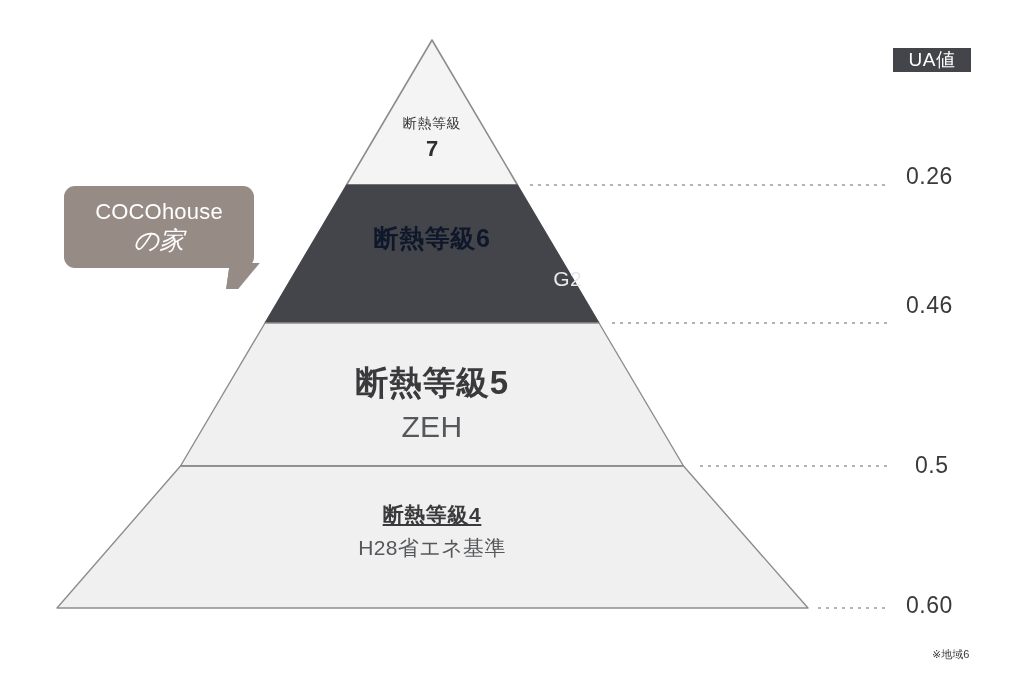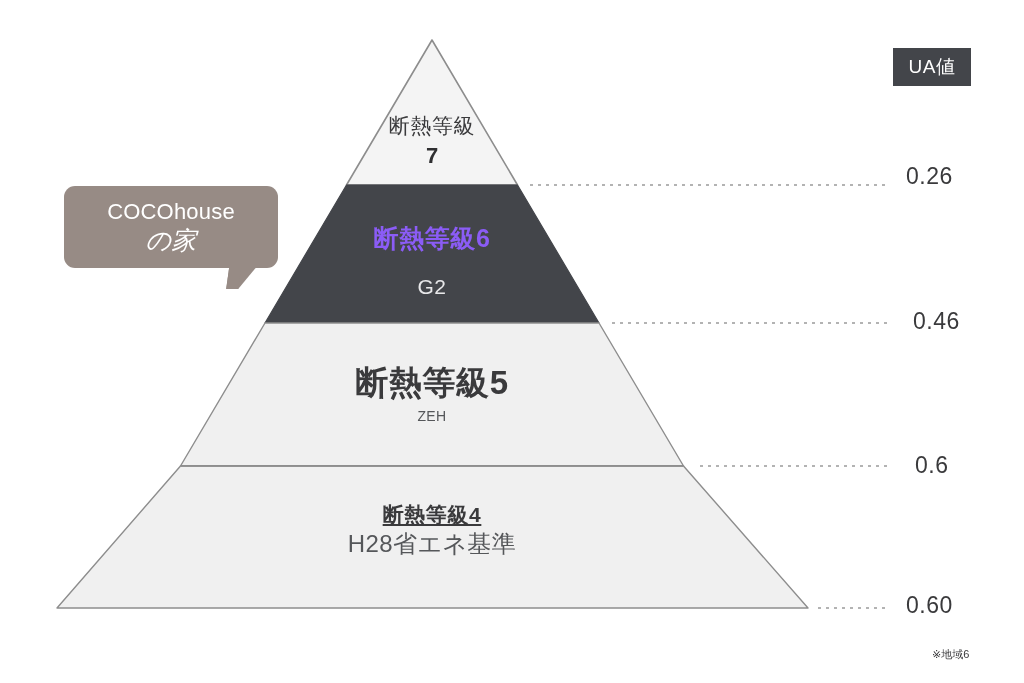--- a/index.html
+++ b/index.html
@@ -41,84 +41,84 @@
     font-size: 23px;
     letter-spacing: 0.6px;
     color: #3a3a3c;
   }
   .band-sub {
     font-size: 20px;
     font-weight: normal;
     color: #55575a;
     letter-spacing: 0.4px;
   }
-  .band-label.on-dark .band-title { color: #8b5cf6; }
+  .band-label.on-dark .band-title { color: #0f172a; }
   .band-label.on-dark .band-sub { color: #e8e8ea; }
 
   .lvl7 { left: 332px; top: 113px; width: 200px; }
-  .lvl7 .band-title { font-size: 21px; font-weight: normal; color: #3a3a3c; }
+  .lvl7 .band-title { font-size: 14px; font-weight: normal; color: #3a3a3c; }
   .lvl7 .band-num { font-size: 22px; font-weight: bold; color: #2f2f31; display:block; margin-top: 2px;}
 
   .lvl6 { left: 282px; top: 222px; width: 300px; }
   .lvl6 .band-title { font-size: 25px; }
-  .lvl6 .band-sub { font-size: 21px; margin-top: 20px; display: block; }
+  .lvl6 .band-sub { font-size: 21px; margin-top: 12px; display: block; text-align: right; }
 
   .lvl5 { left: 282px; top: 362px; width: 300px; }
   .lvl5 .band-title { font-size: 33px; }
-  .lvl5 .band-sub { font-size: 14px; margin-top: 4px; display: block; }
+  .lvl5 .band-sub { font-size: 30px; margin-top: 4px; display: block; }
 
   .lvl4 { left: 282px; top: 502px; width: 300px; }
   .lvl4 .band-title { font-size: 21px; text-decoration: underline; }
-  .lvl4 .band-sub { font-size: 24px; margin-top: 0; display: block; }
+  .lvl4 .band-sub { font-size: 21px; margin-top: 6px; display: block; }
 
   
   .ua-badge {
     position: absolute;
     left: 893px;
     top: 48px;
     width: 78px;
-    height: 38px;
+    height: 24px;
     background: #43454a;
     color: #ffffff;
     font-size: 19px;
     display: flex;
     align-items: center;
     justify-content: center;
     letter-spacing: 0.5px;
   }
 
   
   .ua-value {
     position: absolute;
     font-size: 23px;
     color: #3a3a3c;
     letter-spacing: 0.5px;
     white-space: nowrap;
   }
   .ua-v0 { left: 906px; top: 163px; }
-  .ua-v1 { left: 906px; top: 308px; margin-left: 7px; }
+  .ua-v1 { left: 906px; top: 292px; }
   .ua-v2 { left: 915px; top: 452px; }
   .ua-v3 { left: 906px; top: 592px; }
 
   
   .note {
     position: absolute;
     left: 932px;
     top: 647px;
     font-size: 11px;
     color: #3a3a3c;
     white-space: nowrap;
   }
 
   
   .callout {
     position: absolute;
     left: 64px;
     top: 186px;
-    width: 214px;
+    width: 190px;
     height: 82px;
     background: #978b85;
     border-radius: 11px;
     color: #ffffff;
     display: flex;
     flex-direction: column;
     align-items: center;
     justify-content: center;
     line-height: 1.25;
   }
@@ -183,21 +183,21 @@
 
   <div class="band-label lvl4">
     <span class="band-title">断熱等級4</span>
     <span class="band-sub">H28省エネ基準</span>
   </div>
 
   <div class="ua-badge">UA値</div>
 
   <div class="ua-value ua-v0">0.26</div>
   <div class="ua-value ua-v1">0.46</div>
-  <div class="ua-value ua-v2">0.6</div>
+  <div class="ua-value ua-v2">0.5</div>
   <div class="ua-value ua-v3">0.60</div>
 
   <div class="note">※地域6</div>
 
   <div class="callout-tail"></div>
   <div class="callout">
     <span class="callout-line1">COCOhouse</span>
     <span class="callout-line2">の家</span>
   </div>
 

